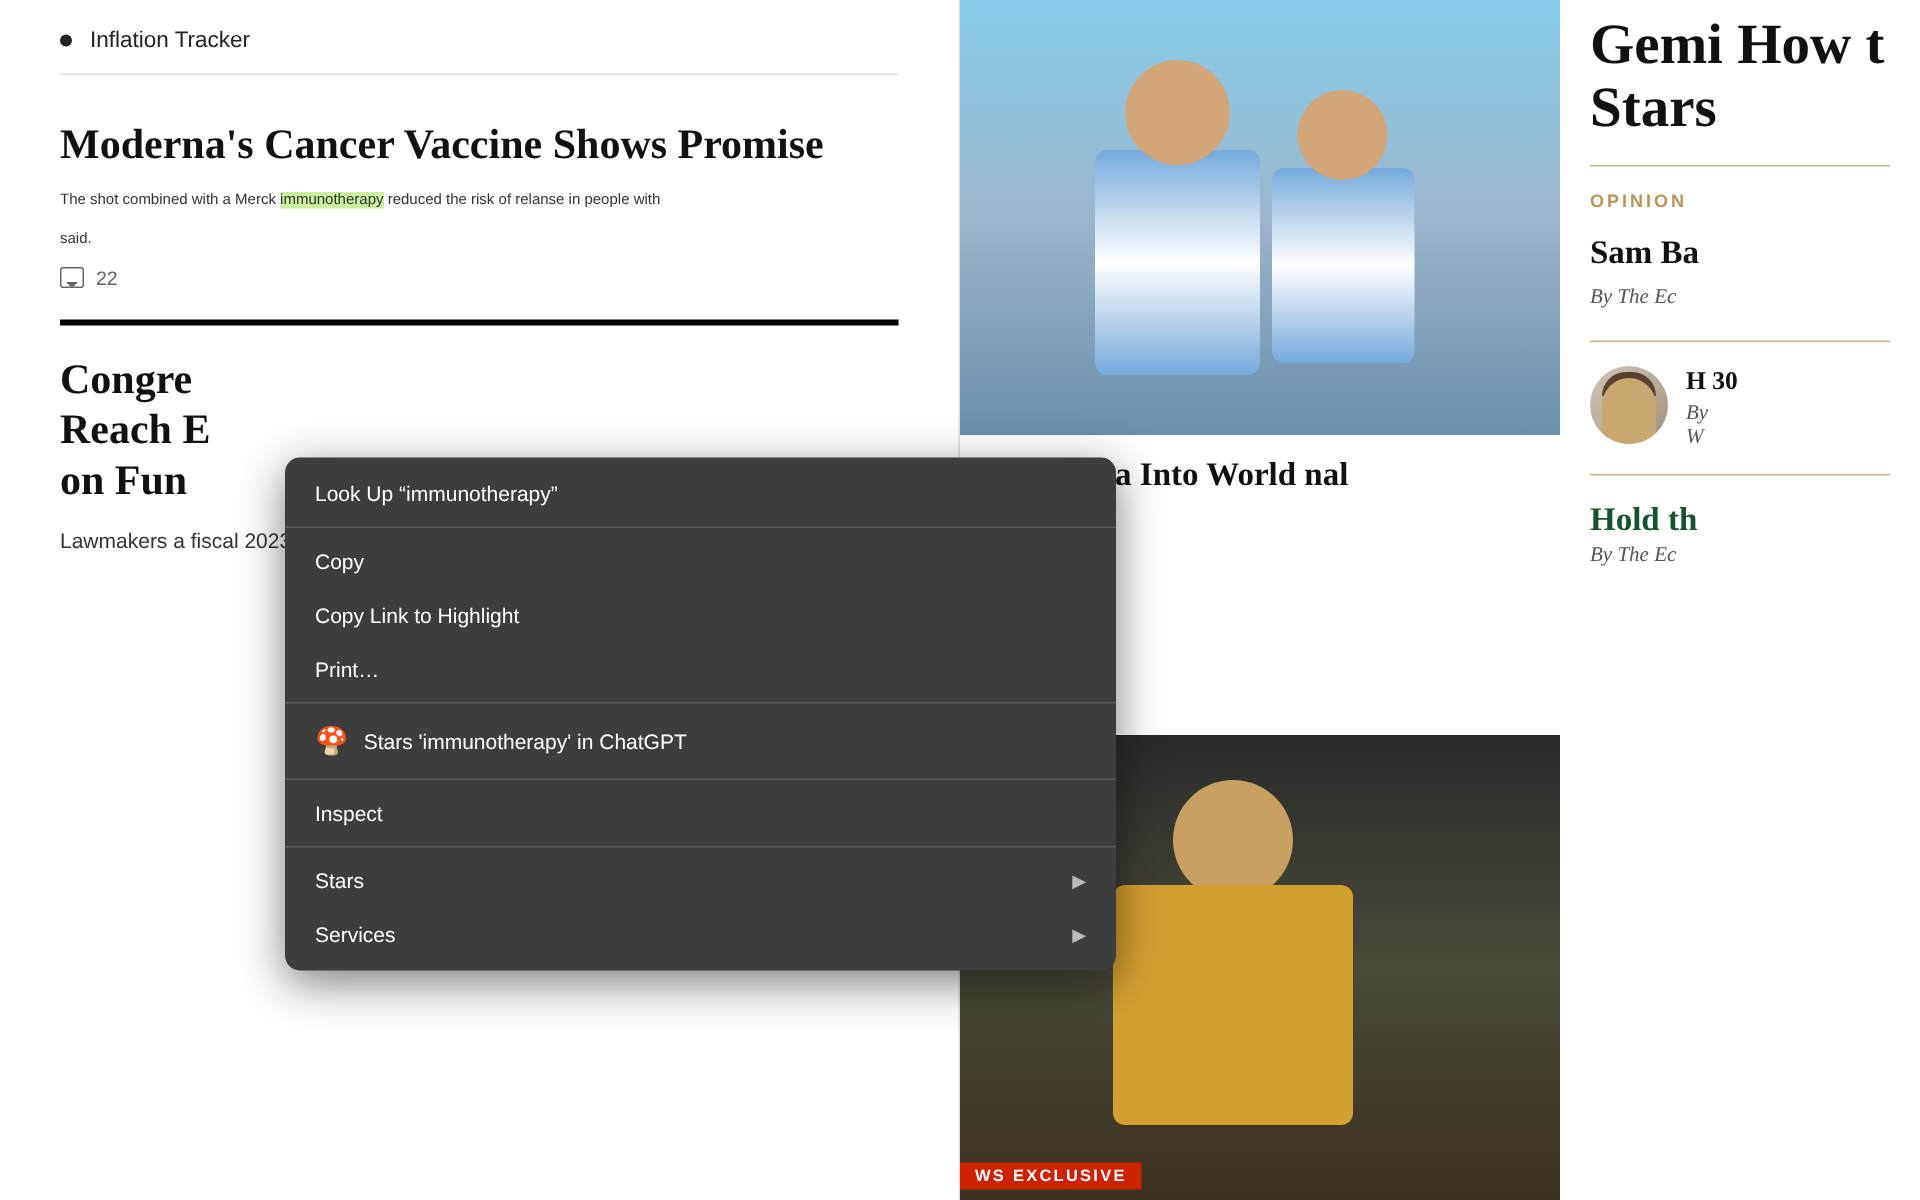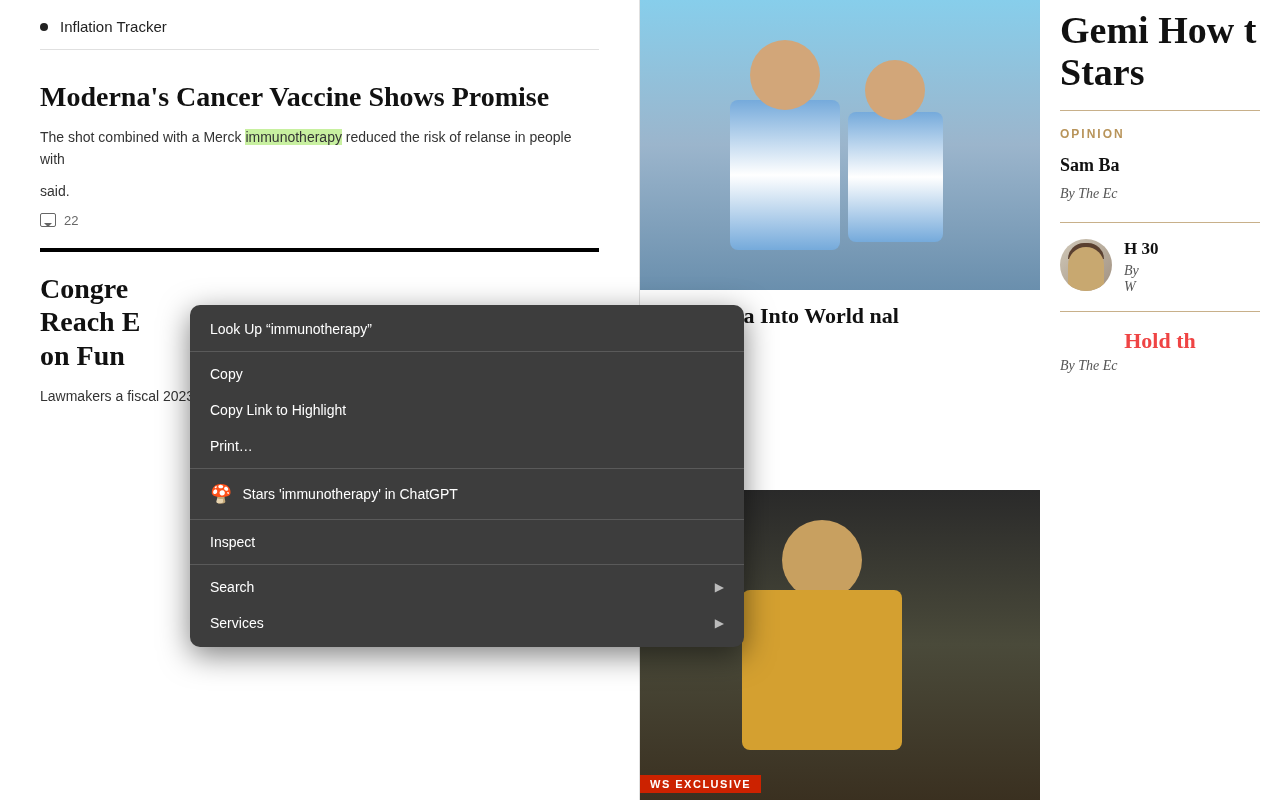--- a/index.html
+++ b/index.html
@@ -58,21 +58,21 @@
     .article h2 {
       font-family: 'Georgia', serif;
       font-size: 28px;
       font-weight: 700;
       color: #111;
       line-height: 1.2;
       margin-bottom: 12px;
     }
     .article p {
       font-family: Arial, sans-serif;
-      font-size: 14px;
+      font-size: 10px;
       color: #333;
       line-height: 1.6;
       margin-bottom: 10px;
     }
     .highlighted {
       background-color: #c8f0a0;
     }
     .article-meta {
       display: flex;
       align-items: center;
@@ -222,21 +222,21 @@
     .opinion-label {
       font-family: Arial, sans-serif;
       font-size: 12px;
       font-weight: 700;
       letter-spacing: 2px;
       color: #b8945a;
       margin-bottom: 14px;
     }
     .opinion-author {
       font-family: 'Georgia', serif;
-      font-size: 18px;
+      font-size: 22px;
       font-weight: 700;
       color: #111;
       margin-bottom: 10px;
     }
     .byline {
       font-family: 'Georgia', serif;
       font-size: 14px;
       font-style: italic;
       color: #555;
       margin-bottom: 20px;
@@ -290,23 +290,22 @@
       font-size: 17px;
       font-weight: 700;
       color: #111;
       line-height: 1.2;
       margin-bottom: 4px;
     }
     .hold-the-title {
       font-family: 'Georgia', serif;
       font-size: 22px;
       font-weight: 700;
-      color: #ef4444;
+      color: #14532d;
       margin-bottom: 4px;
-      text-align: center;
     }
 
     
     .context-menu {
       position: absolute;
       top: 305px;
       left: 190px;
       width: 554px;
       background: #3d3d3d;
       border-radius: 10px;
@@ -485,21 +484,21 @@
     </div>
     <div class="ctx-separator"></div>
     <div class="ctx-item">
       <span class="item-text">
         <span>Inspect</span>
       </span>
     </div>
     <div class="ctx-separator"></div>
     <div class="ctx-item">
       <span class="item-text">
-        <span>Search</span>
+        <span>Stars</span>
       </span>
       <span class="ctx-chevron">▶</span>
     </div>
     <div class="ctx-item">
       <span class="item-text">
         <span>Services</span>
       </span>
       <span class="ctx-chevron">▶</span>
     </div>
   </div>

